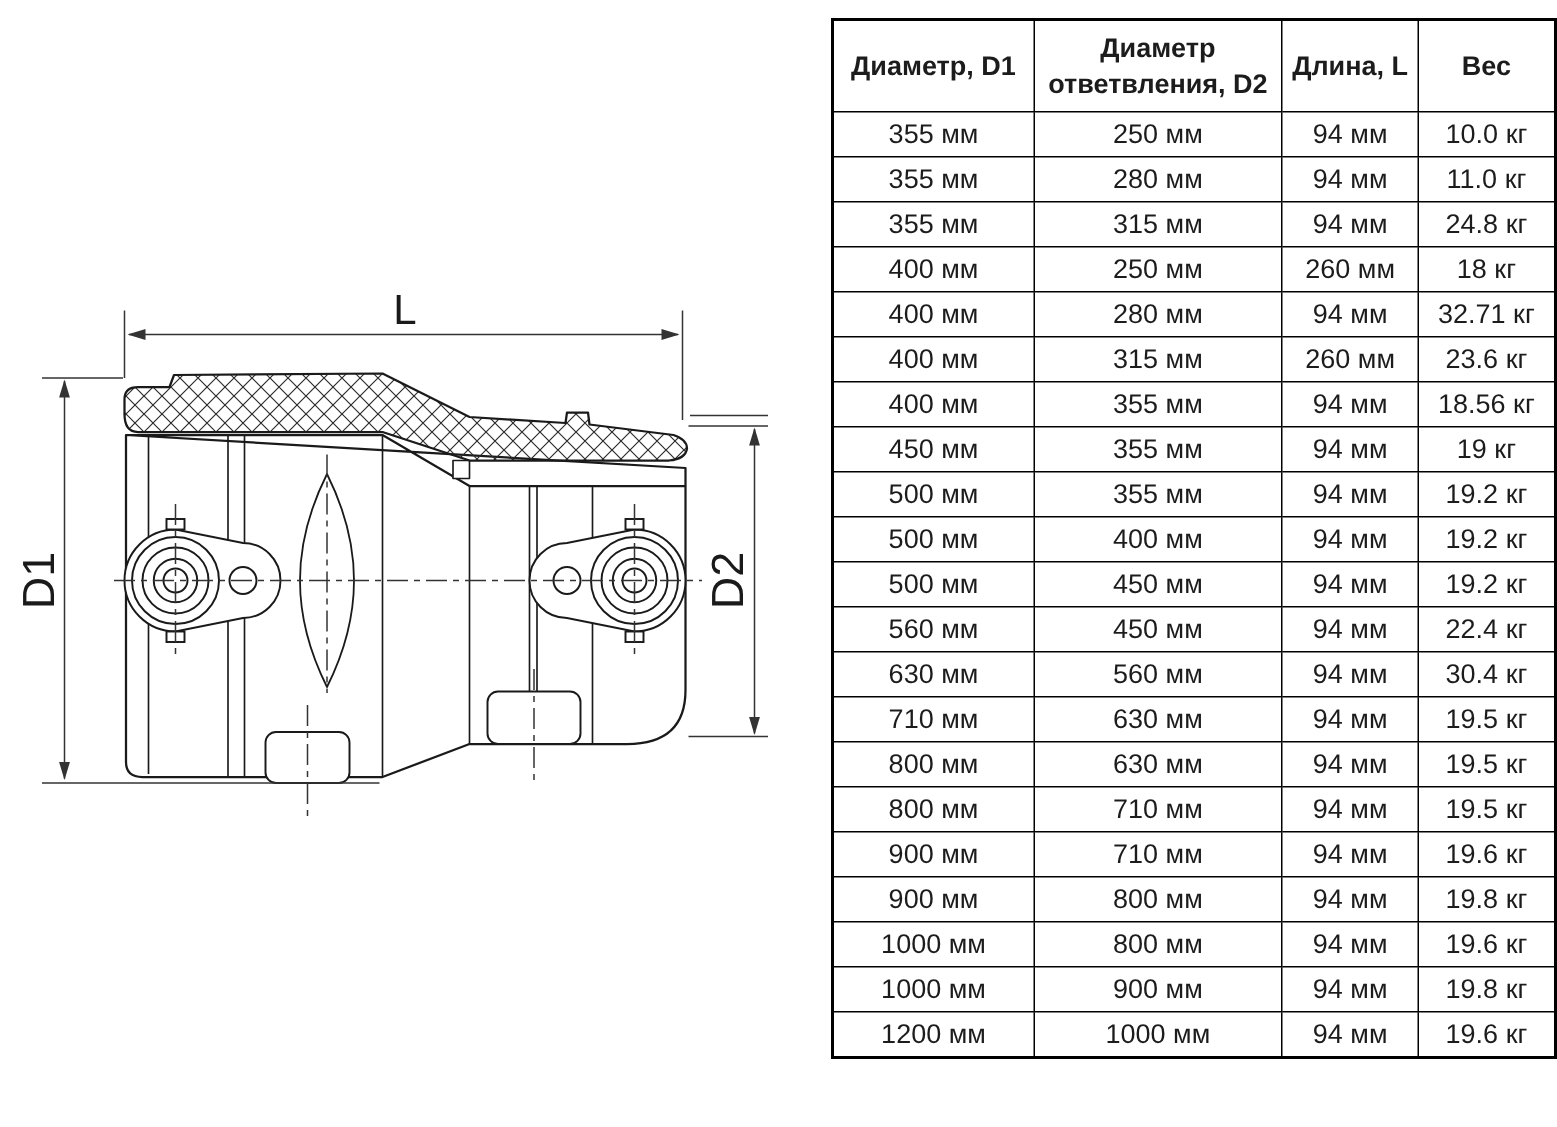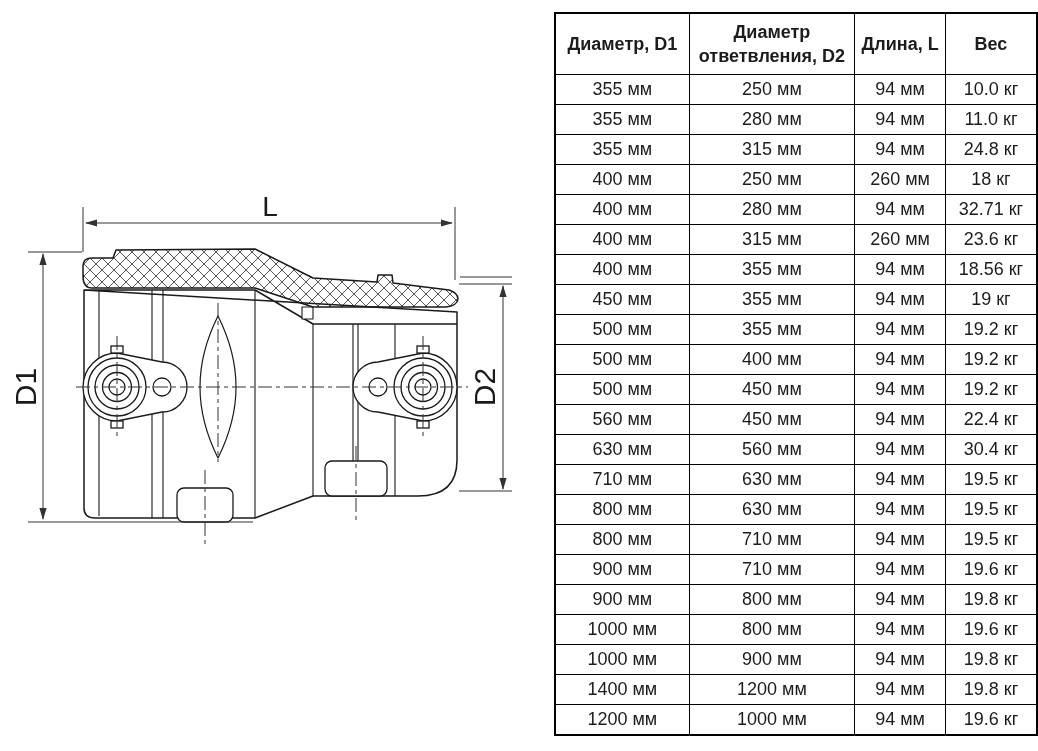--- a/index.html
+++ b/index.html
@@ -244,26 +244,20 @@
           <td>94 мм</td>
           <td>19.6 кг</td>
         </tr>
         <tr>
           <td>1000 мм</td>
           <td>900 мм</td>
           <td>94 мм</td>
           <td>19.8 кг</td>
         </tr>
         <tr>
-          <td>1400 мм</td>
-          <td>1200 мм</td>
-          <td>94 мм</td>
-          <td>19.8 кг</td>
-        </tr>
-        <tr>
           <td>1200 мм</td>
           <td>1000 мм</td>
           <td>94 мм</td>
           <td>19.6 кг</td>
         </tr>
       </tbody>
   </table>
 
 </div>
 

